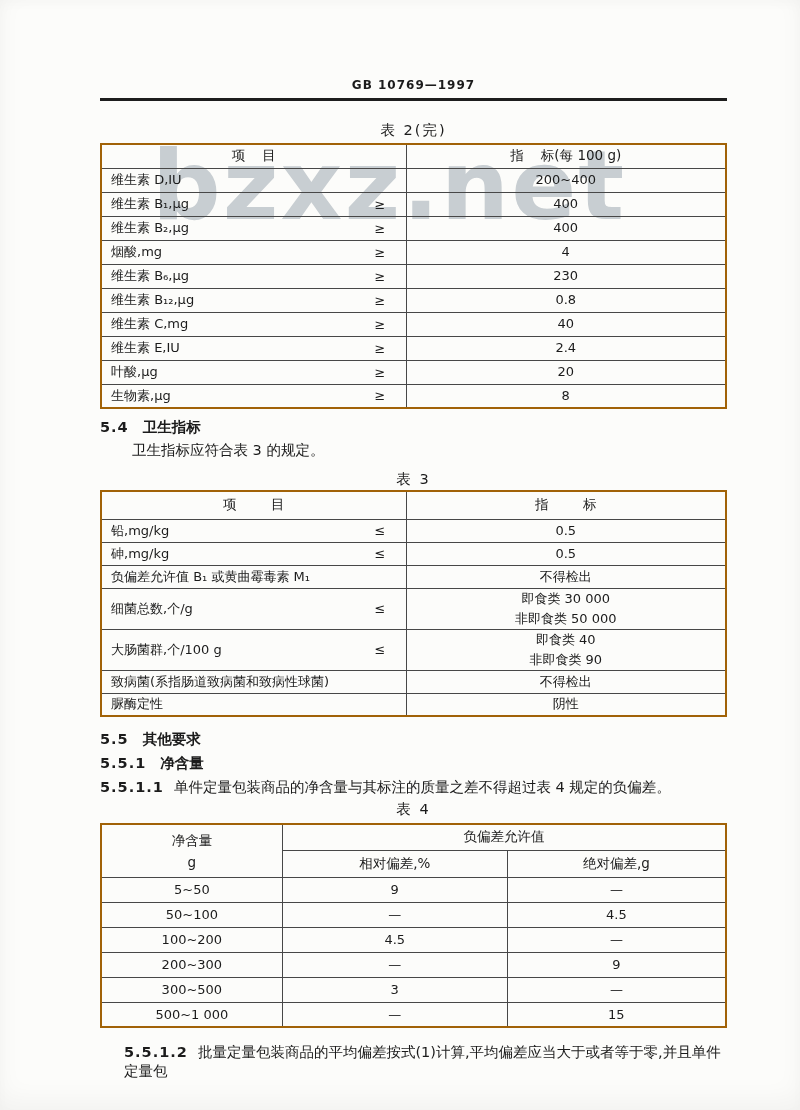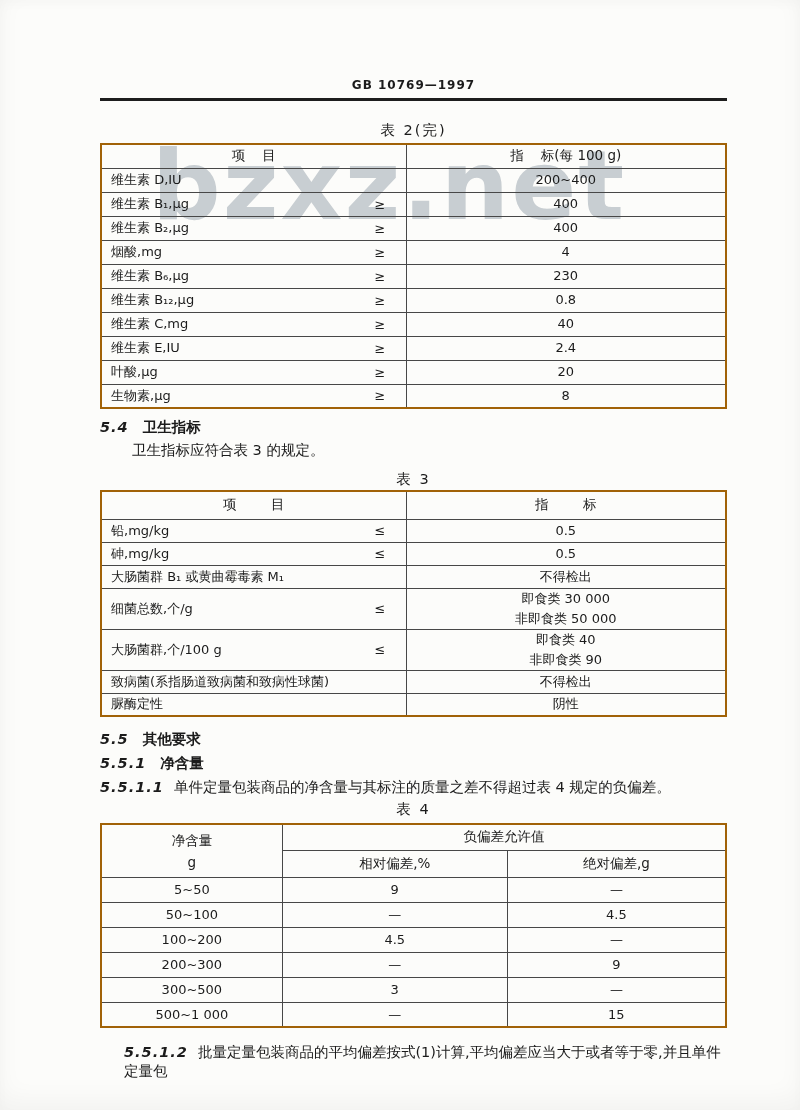--- a/index.html
+++ b/index.html
@@ -54,21 +54,21 @@
   .t4 { margin-top:2px; }
   .t4 .c1 { width:29%; }
   .t4 .c2 { width:36%; }
   .t4 .c3 { width:35%; }
   .t4 td { text-align:center; height:25px; }
   .t4 .h1 td { height:26px; font-size:13.5px; }
   .t4 .h2 td { height:27px; font-size:13.5px; }
   .t4 .net-cell { white-space:pre-line; line-height:22px; }
 
   .clause { font-size:14.5px; line-height:19px; }
-  .clause .num { font-weight:600; margin-right:14px; letter-spacing:1px;font-style:italic; }
+  .clause .num { font-weight:600; margin-right:14px; letter-spacing:1px; }
   .clause .ttl { font-weight:600; }
   .clause-54 { margin-top:9px; }
   .para { font-size:14.5px; margin-top:4px; padding-left:32px; line-height:19px; }
   .clause-55  { margin-top:13px; }
   .clause-551 { margin-top:5px; }
   .clause-5511 { margin-top:5px; }
   .clause-5512 { margin-top:15px;margin-left:24px; }
   .clause-long .num { margin-right:10px; }
 </style>
 </head>
@@ -233,21 +233,21 @@
         <span>砷,mg/kg</span>
         <span class="op">≤</span>
       </div>
     </td>
     <td class="val-cell">0.5</td>
   </tr>
 
   <tr>
     <td class="item-cell">
       <div class="item-flex">
-        <span>大肠菌群 B₁ 或黄曲霉毒素 M₁</span>
+        <span>负偏差允许值 B₁ 或黄曲霉毒素 M₁</span>
         <span class="op"></span>
       </div>
     </td>
     <td class="val-cell">不得检出</td>
   </tr>
 
   <tr>
     <td class="item-cell">
       <div class="item-flex">
         <span>细菌总数,个/g</span>

